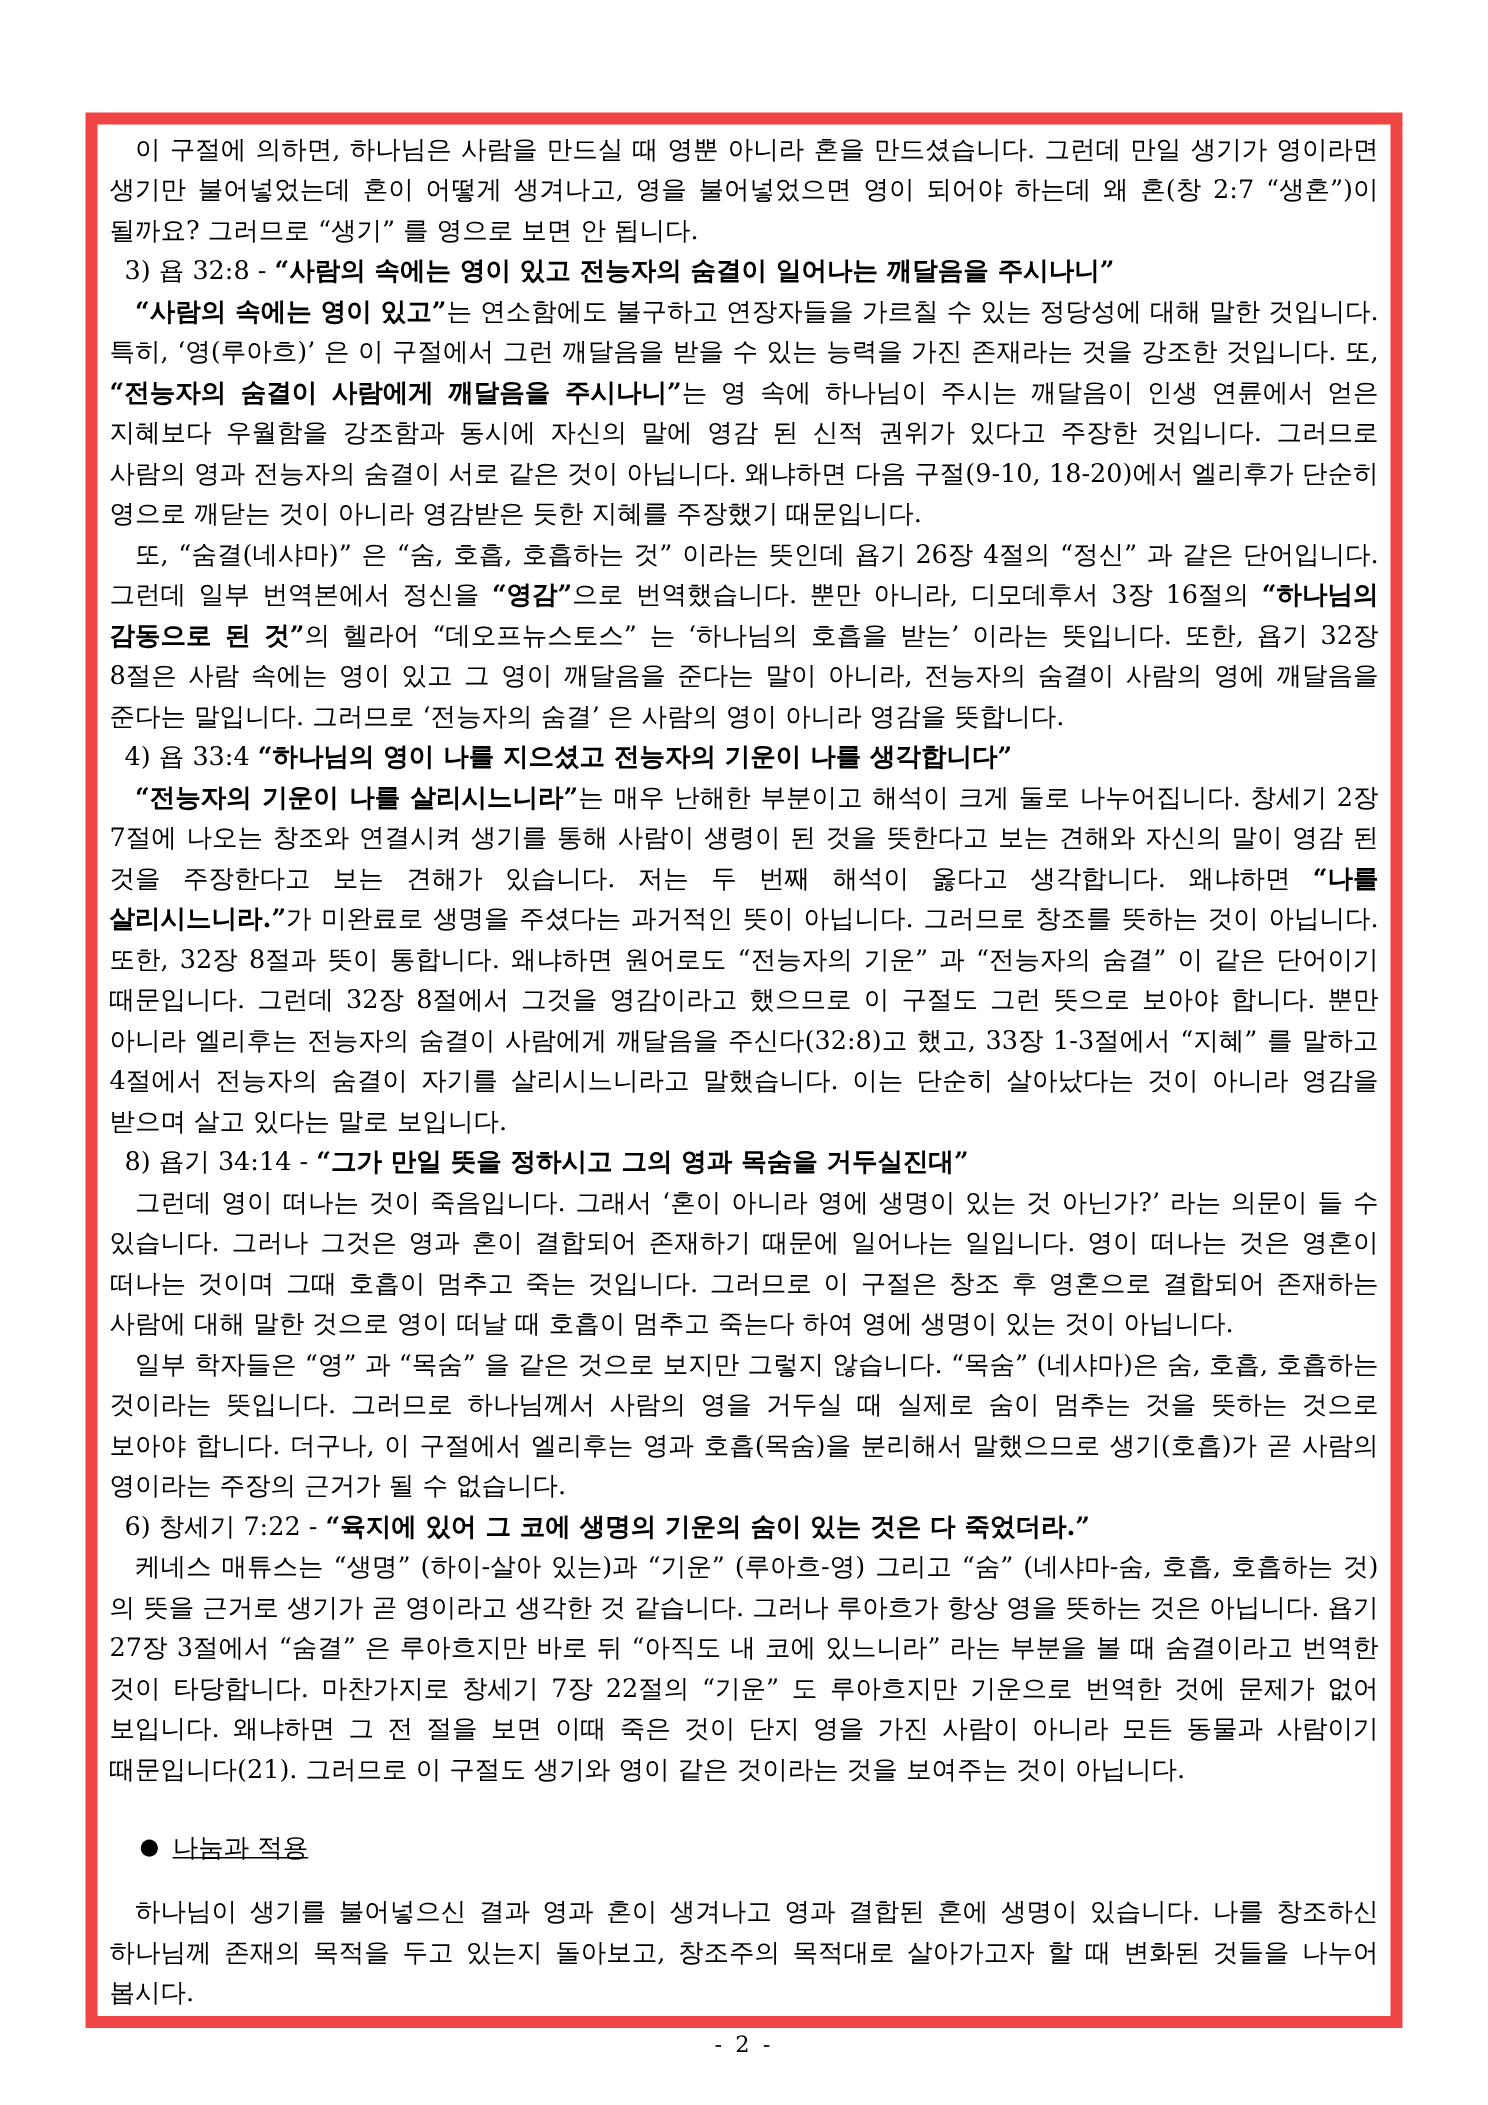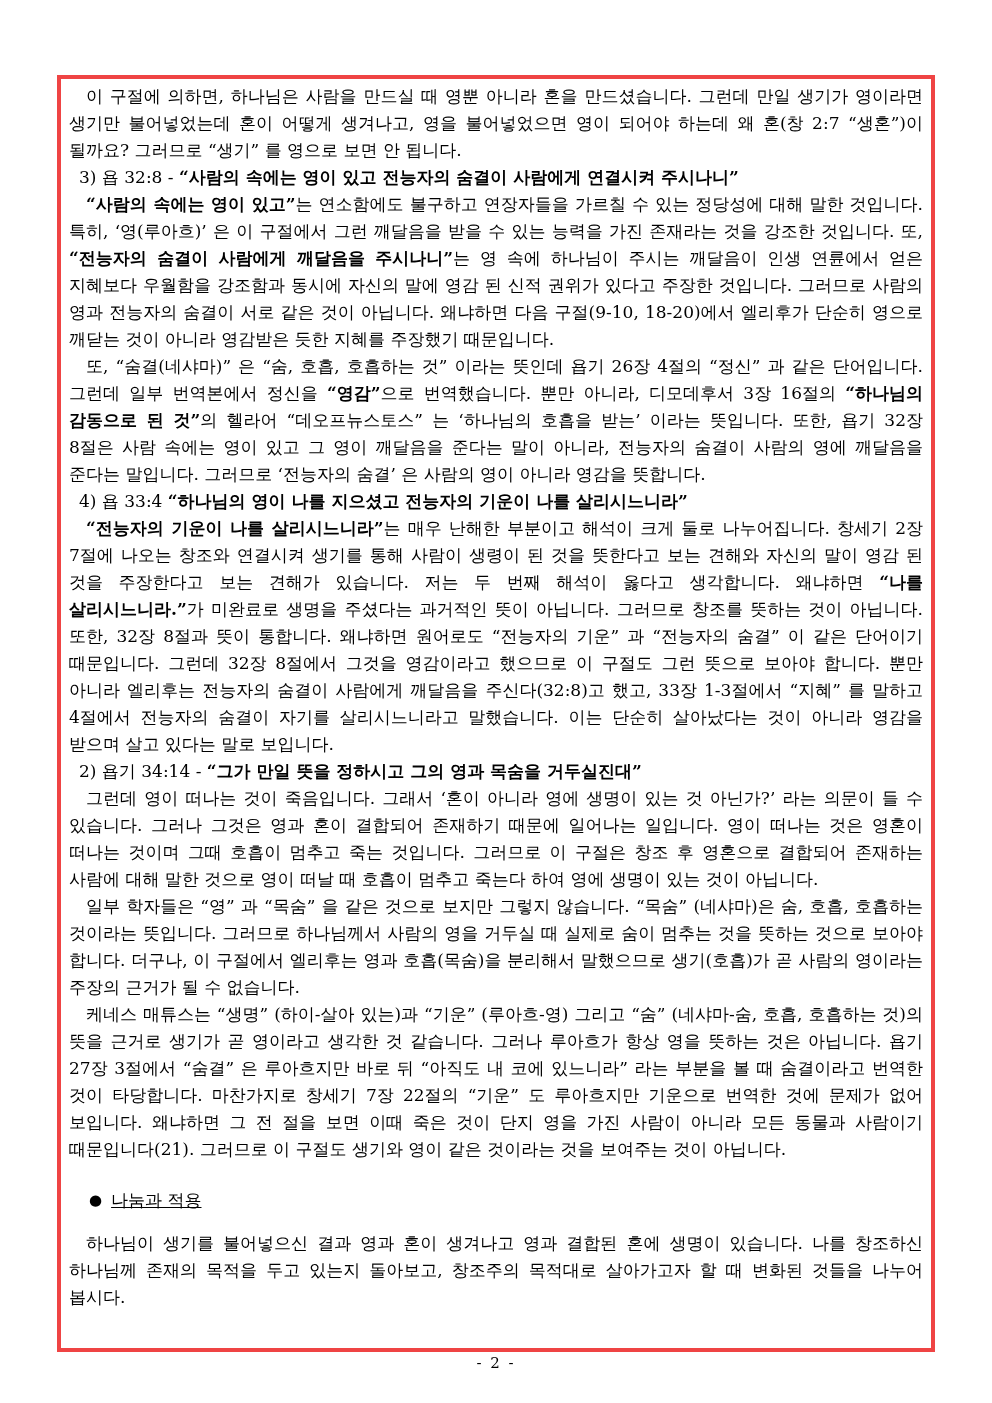--- a/index.html
+++ b/index.html
@@ -14,21 +14,21 @@
     background: #ffffff;
     color: #000000;
     font-family: "DejaVu Serif", "Liberation Serif", serif;
   }
   .page-box {
     position: absolute;
     left: 57px;
     top: 75px;
     width: 878px;
     height: 1277px;
-    border: 4px solid #ef4444;
+    border: 8px solid #ef4444;
     box-sizing: border-box;
     padding: 4px 8px 4px 8px;
     overflow: hidden;
     background: #ffffff;
   }
   .doc-body {
     font-size: 17px;
     line-height: 27px;
     text-align: justify;
     word-break: keep-all;
@@ -69,27 +69,28 @@
     color: #000000;
   }
 </style>
 </head>
 <body>
 
 <div class="canvas">
   <div class="page-box">
     <div class="doc-body">
         <p class="para"><span>이 구절에 의하면, 하나님은 사람을 만드실 때 영뿐 아니라 혼을 만드셨습니다. 그런데 만일 생기가 영이라면 생기만 불어넣었는데 혼이 어떻게 생겨나고, 영을 불어넣었으면 영이 되어야 하는데 왜 혼(창 2:7 “생혼”)이 될까요? 그러므로 “생기” 를 영으로 보면 안 됩니다.</span></p>
-        <p class="heading"><span>3) 욥 32:8 - </span><b>“사람의 속에는 영이 있고 전능자의 숨결이 사람에게 연결시켜 주시나니”</b></p>
+        <p class="heading"><span>3) 욥 32:8 - </span><b>“사람의 속에는 영이 있고 전능자의 숨결이 일어나는 깨달음을 주시나니”</b></p>
         <p class="para"><b>“사람의 속에는 영이 있고”</b><span>는 연소함에도 불구하고 연장자들을 가르칠 수 있는 정당성에 대해 말한 것입니다. 특히, ‘영(루아흐)’ 은 이 구절에서 그런 깨달음을 받을 수 있는 능력을 가진 존재라는 것을 강조한 것입니다. 또, </span><b>“전능자의 숨결이 사람에게 깨달음을 주시나니”</b><span>는 영 속에 하나님이 주시는 깨달음이 인생 연륜에서 얻은 지혜보다 우월함을 강조함과 동시에 자신의 말에 영감 된 신적 권위가 있다고 주장한 것입니다. 그러므로 사람의 영과 전능자의 숨결이 서로 같은 것이 아닙니다. 왜냐하면 다음 구절(9-10, 18-20)에서 엘리후가 단순히 영으로 깨닫는 것이 아니라 영감받은 듯한 지혜를 주장했기 때문입니다.</span></p>
         <p class="para"><span>또, “숨결(네샤마)” 은 “숨, 호흡, 호흡하는 것” 이라는 뜻인데 욥기 26장 4절의 “정신” 과 같은 단어입니다. 그런데 일부 번역본에서 정신을 </span><b>“영감”</b><span>으로 번역했습니다. 뿐만 아니라, 디모데후서 3장 16절의 </span><b>“하나님의 감동으로 된 것”</b><span>의 헬라어 “데오프뉴스토스” 는 ‘하나님의 호흡을 받는’ 이라는 뜻입니다. 또한, 욥기 32장 8절은 사람 속에는 영이 있고 그 영이 깨달음을 준다는 말이 아니라, 전능자의 숨결이 사람의 영에 깨달음을 준다는 말입니다. 그러므로 ‘전능자의 숨결’ 은 사람의 영이 아니라 영감을 뜻합니다.</span></p>
-        <p class="heading"><span>4) 욥 33:4 </span><b>“하나님의 영이 나를 지으셨고 전능자의 기운이 나를 살리시느니라”</b></p>
+        <p class="heading"><span>4) 욥 33:4 </span><b>“하나님의 영이 나를 지으셨고 전능자의 기운이 나를 생각합니다”</b></p>
         <p class="para"><b>“전능자의 기운이 나를 살리시느니라”</b><span>는 매우 난해한 부분이고 해석이 크게 둘로 나누어집니다. 창세기 2장 7절에 나오는 창조와 연결시켜 생기를 통해 사람이 생령이 된 것을 뜻한다고 보는 견해와 자신의 말이 영감 된 것을 주장한다고 보는 견해가 있습니다. 저는 두 번째 해석이 옳다고 생각합니다. 왜냐하면 </span><b>“나를 살리시느니라.”</b><span>가 미완료로 생명을 주셨다는 과거적인 뜻이 아닙니다. 그러므로 창조를 뜻하는 것이 아닙니다. 또한, 32장 8절과 뜻이 통합니다. 왜냐하면 원어로도 “전능자의 기운” 과 “전능자의 숨결” 이 같은 단어이기 때문입니다. 그런데 32장 8절에서 그것을 영감이라고 했으므로 이 구절도 그런 뜻으로 보아야 합니다. 뿐만 아니라 엘리후는 전능자의 숨결이 사람에게 깨달음을 주신다(32:8)고 했고, 33장 1-3절에서 “지혜” 를 말하고 4절에서 전능자의 숨결이 자기를 살리시느니라고 말했습니다. 이는 단순히 살아났다는 것이 아니라 영감을 받으며 살고 있다는 말로 보입니다.</span></p>
-        <p class="heading"><span>2) 욥기 34:14 - </span><b>“그가 만일 뜻을 정하시고 그의 영과 목숨을 거두실진대”</b></p>
+        <p class="heading"><span>8) 욥기 34:14 - </span><b>“그가 만일 뜻을 정하시고 그의 영과 목숨을 거두실진대”</b></p>
         <p class="para"><span>그런데 영이 떠나는 것이 죽음입니다. 그래서 ‘혼이 아니라 영에 생명이 있는 것 아닌가?’ 라는 의문이 들 수 있습니다. 그러나 그것은 영과 혼이 결합되어 존재하기 때문에 일어나는 일입니다. 영이 떠나는 것은 영혼이 떠나는 것이며 그때 호흡이 멈추고 죽는 것입니다. 그러므로 이 구절은 창조 후 영혼으로 결합되어 존재하는 사람에 대해 말한 것으로 영이 떠날 때 호흡이 멈추고 죽는다 하여 영에 생명이 있는 것이 아닙니다.</span></p>
         <p class="para"><span>일부 학자들은 “영” 과 “목숨” 을 같은 것으로 보지만 그렇지 않습니다. “목숨” (네샤마)은 숨, 호흡, 호흡하는 것이라는 뜻입니다. 그러므로 하나님께서 사람의 영을 거두실 때 실제로 숨이 멈추는 것을 뜻하는 것으로 보아야 합니다. 더구나, 이 구절에서 엘리후는 영과 호흡(목숨)을 분리해서 말했으므로 생기(호흡)가 곧 사람의 영이라는 주장의 근거가 될 수 없습니다.</span></p>
+        <p class="heading"><span>6) 창세기 7:22 - </span><b>“육지에 있어 그 코에 생명의 기운의 숨이 있는 것은 다 죽었더라.”</b></p>
         <p class="para"><span>케네스 매튜스는 “생명” (하이-살아 있는)과 “기운” (루아흐-영) 그리고 “숨” (네샤마-숨, 호흡, 호흡하는 것)의 뜻을 근거로 생기가 곧 영이라고 생각한 것 같습니다. 그러나 루아흐가 항상 영을 뜻하는 것은 아닙니다. 욥기 27장 3절에서 “숨결” 은 루아흐지만 바로 뒤 “아직도 내 코에 있느니라” 라는 부분을 볼 때 숨결이라고 번역한 것이 타당합니다. 마찬가지로 창세기 7장 22절의 “기운” 도 루아흐지만 기운으로 번역한 것에 문제가 없어 보입니다. 왜냐하면 그 전 절을 보면 이때 죽은 것이 단지 영을 가진 사람이 아니라 모든 동물과 사람이기 때문입니다(21). 그러므로 이 구절도 생기와 영이 같은 것이라는 것을 보여주는 것이 아닙니다.</span></p>
         <p class="bullet-heading"><span class="bullet-icon">●</span><span>나눔과 적용</span></p>
         <p class="para"><span>하나님이 생기를 불어넣으신 결과 영과 혼이 생겨나고 영과 결합된 혼에 생명이 있습니다. 나를 창조하신 하나님께 존재의 목적을 두고 있는지 돌아보고, 창조주의 목적대로 살아가고자 할 때 변화된 것들을 나누어 봅시다.</span></p>
       </div>
   </div>
   <div class="page-number">- 2 -</div>
 </div>
 
 </body></html>

